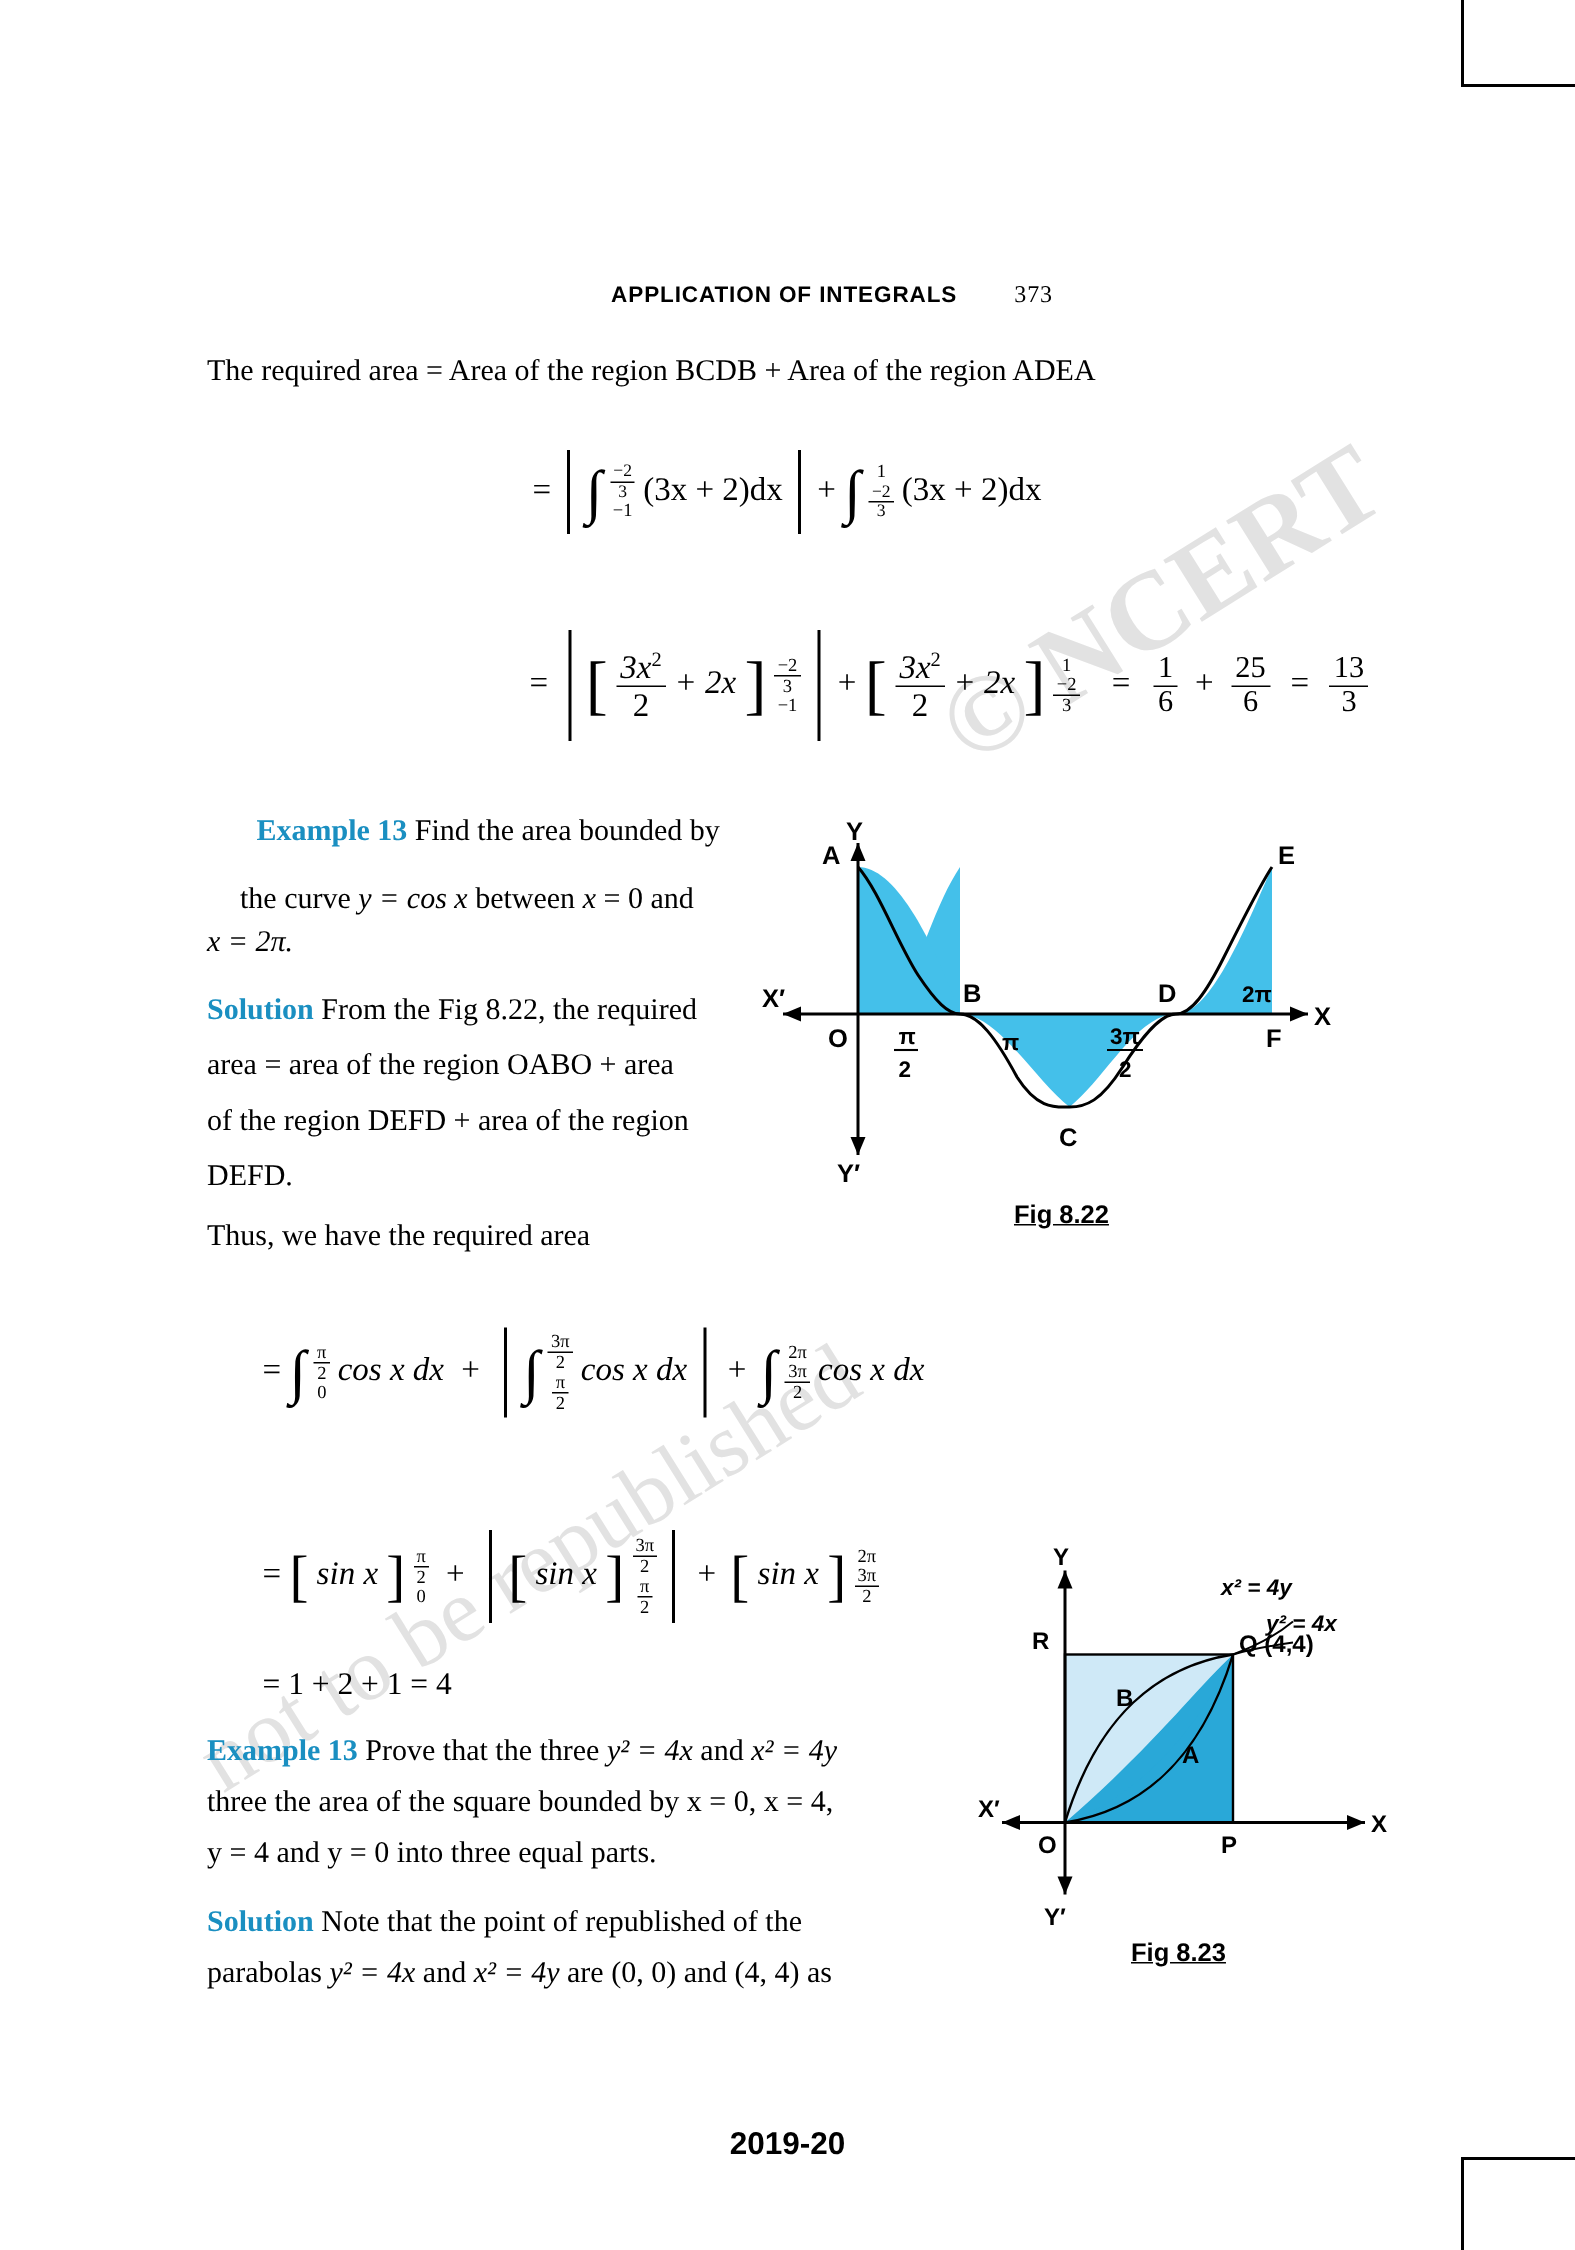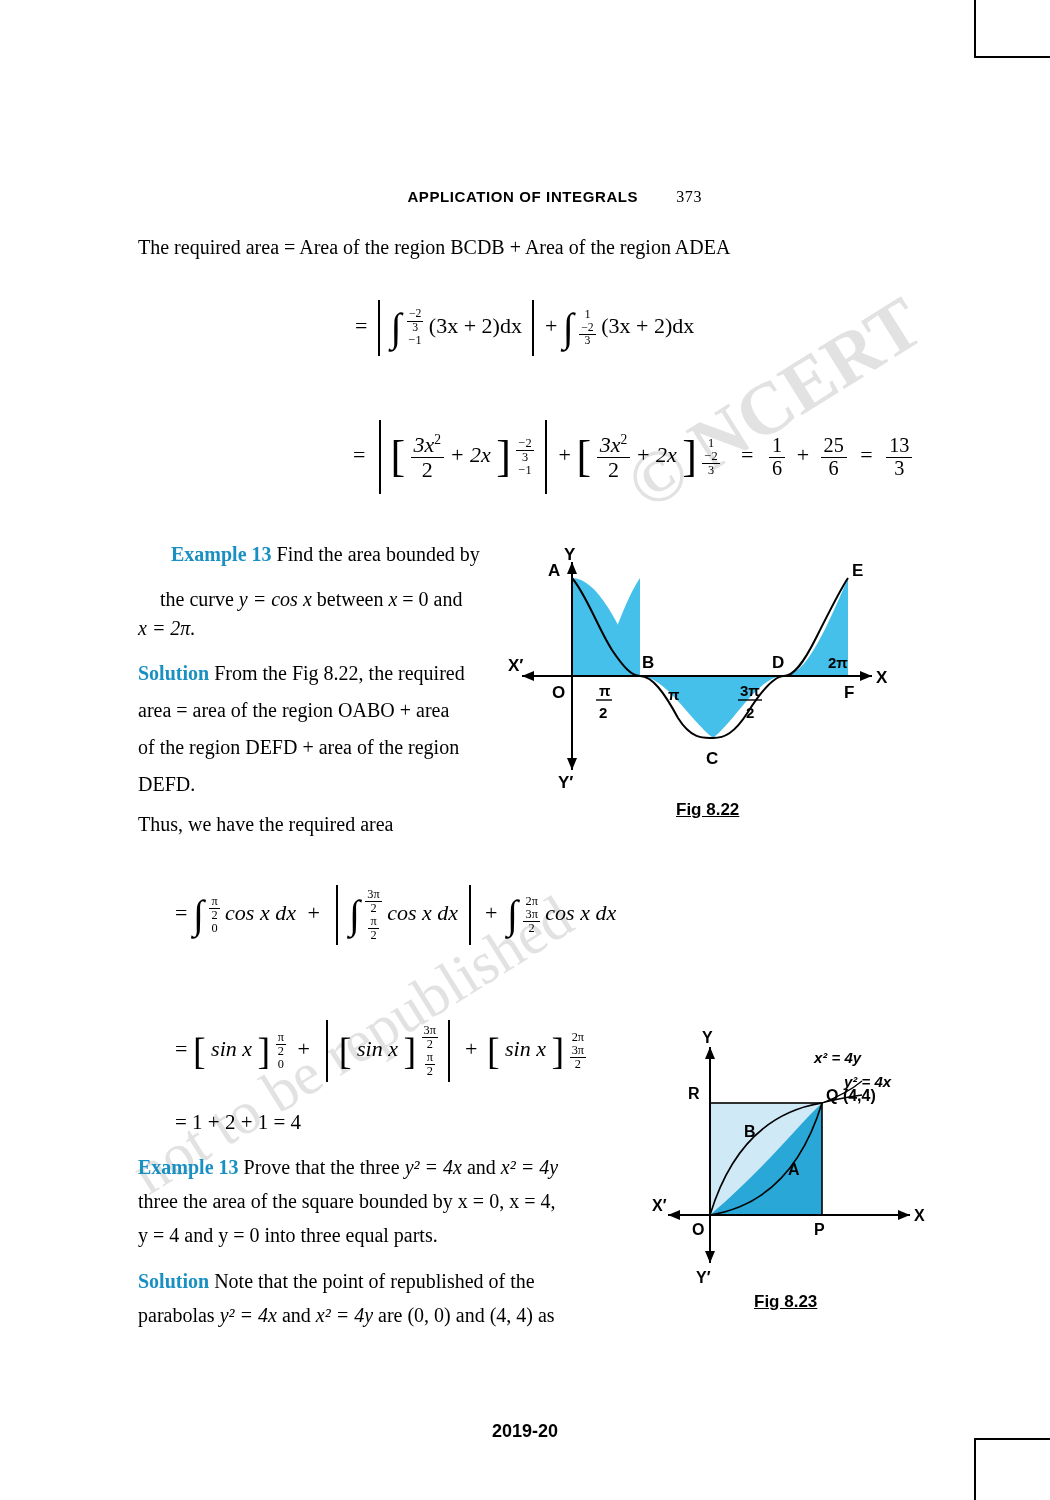--- a/index.html
+++ b/index.html
@@ -60,21 +60,21 @@
 
   .bar { display:inline-block; width:2px; background:#000; vertical-align:middle; }
 
   sup.s { font-size:0.62em; vertical-align:super; }
 
   
   .figcap { position:absolute; font-family:"Liberation Sans", sans-serif; font-weight:bold; font-size:17px;text-decoration:underline; }
 
   
   .footer { position:absolute; bottom:58px; left:0; width:1050px; text-align:center;
-            font-family:"Liberation Sans", sans-serif; font-weight:bold; font-size:18px; }
+            font-family:"Liberation Sans", sans-serif; font-weight:bold; font-size:21px; }
 
   svg text { font-family:"Liberation Sans", sans-serif; }
 </style>
 </head>
 <body>
 
 <div class="crop crop-v" style="top:0;left:974px;height:56px;"></div>
 <div class="crop crop-h" style="top:56px;left:974px;width:76px;"></div>
 <div class="crop crop-h" style="top:1438px;left:974px;width:76px;"></div>
 <div class="crop crop-v" style="top:1440px;left:974px;height:60px;"></div>

